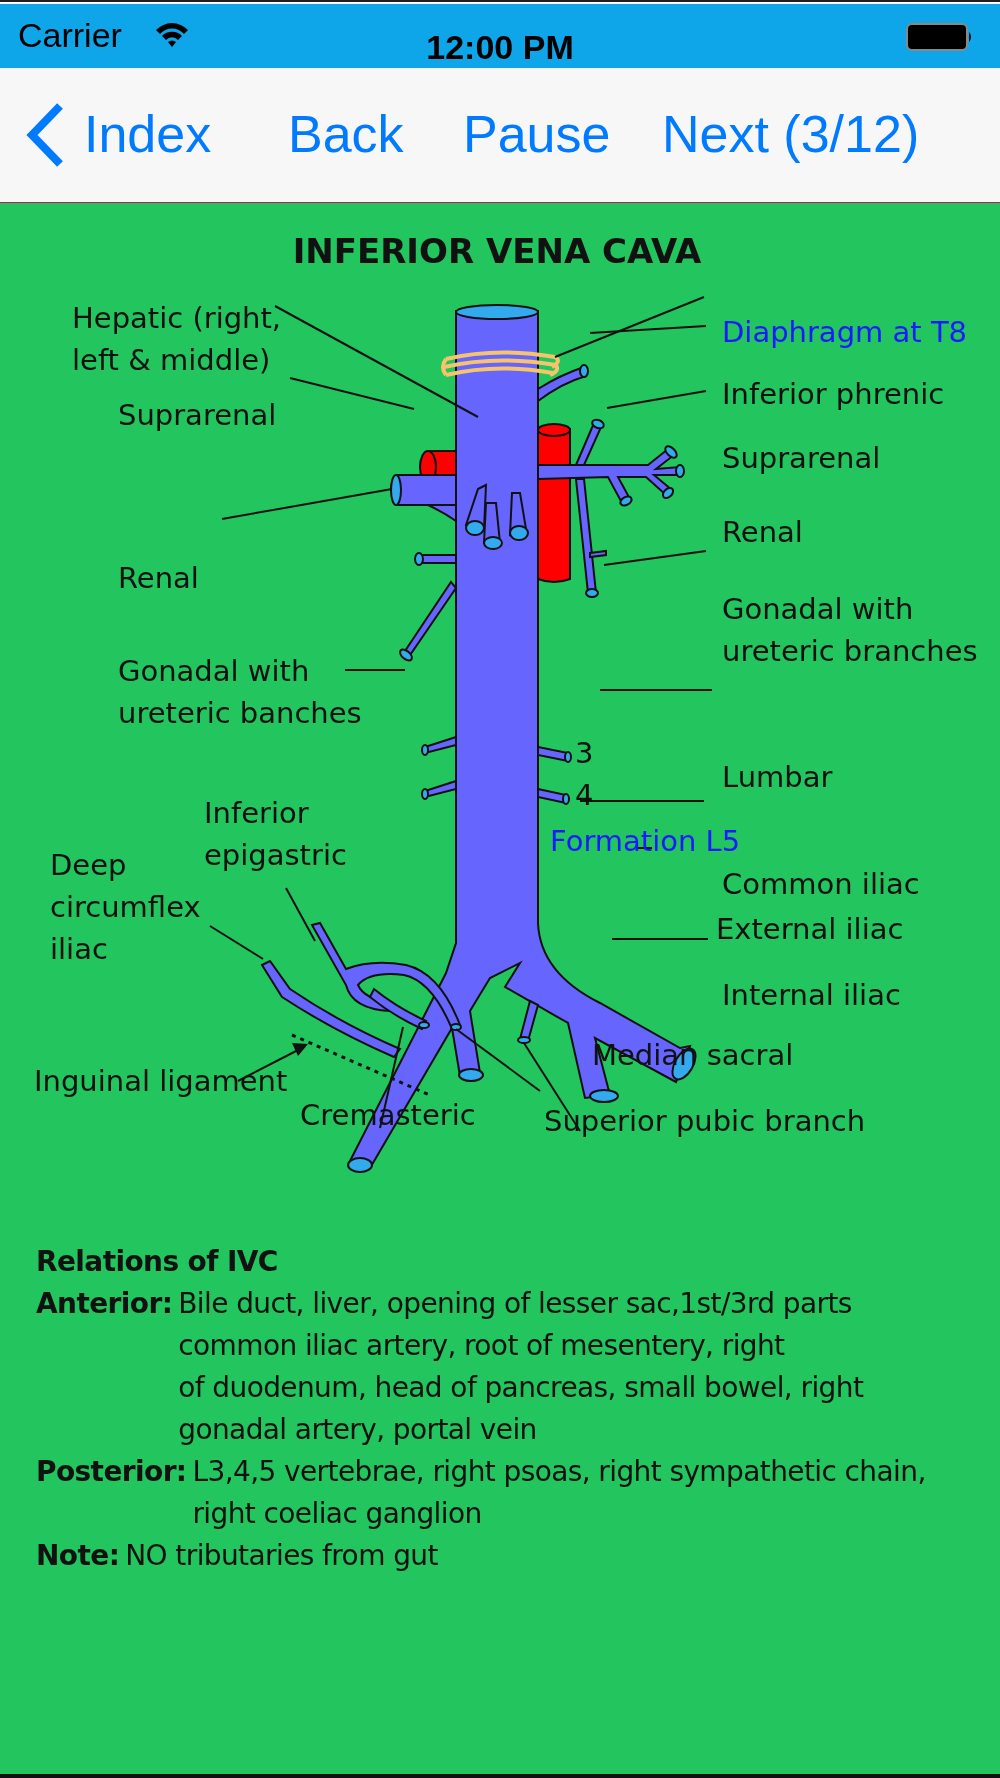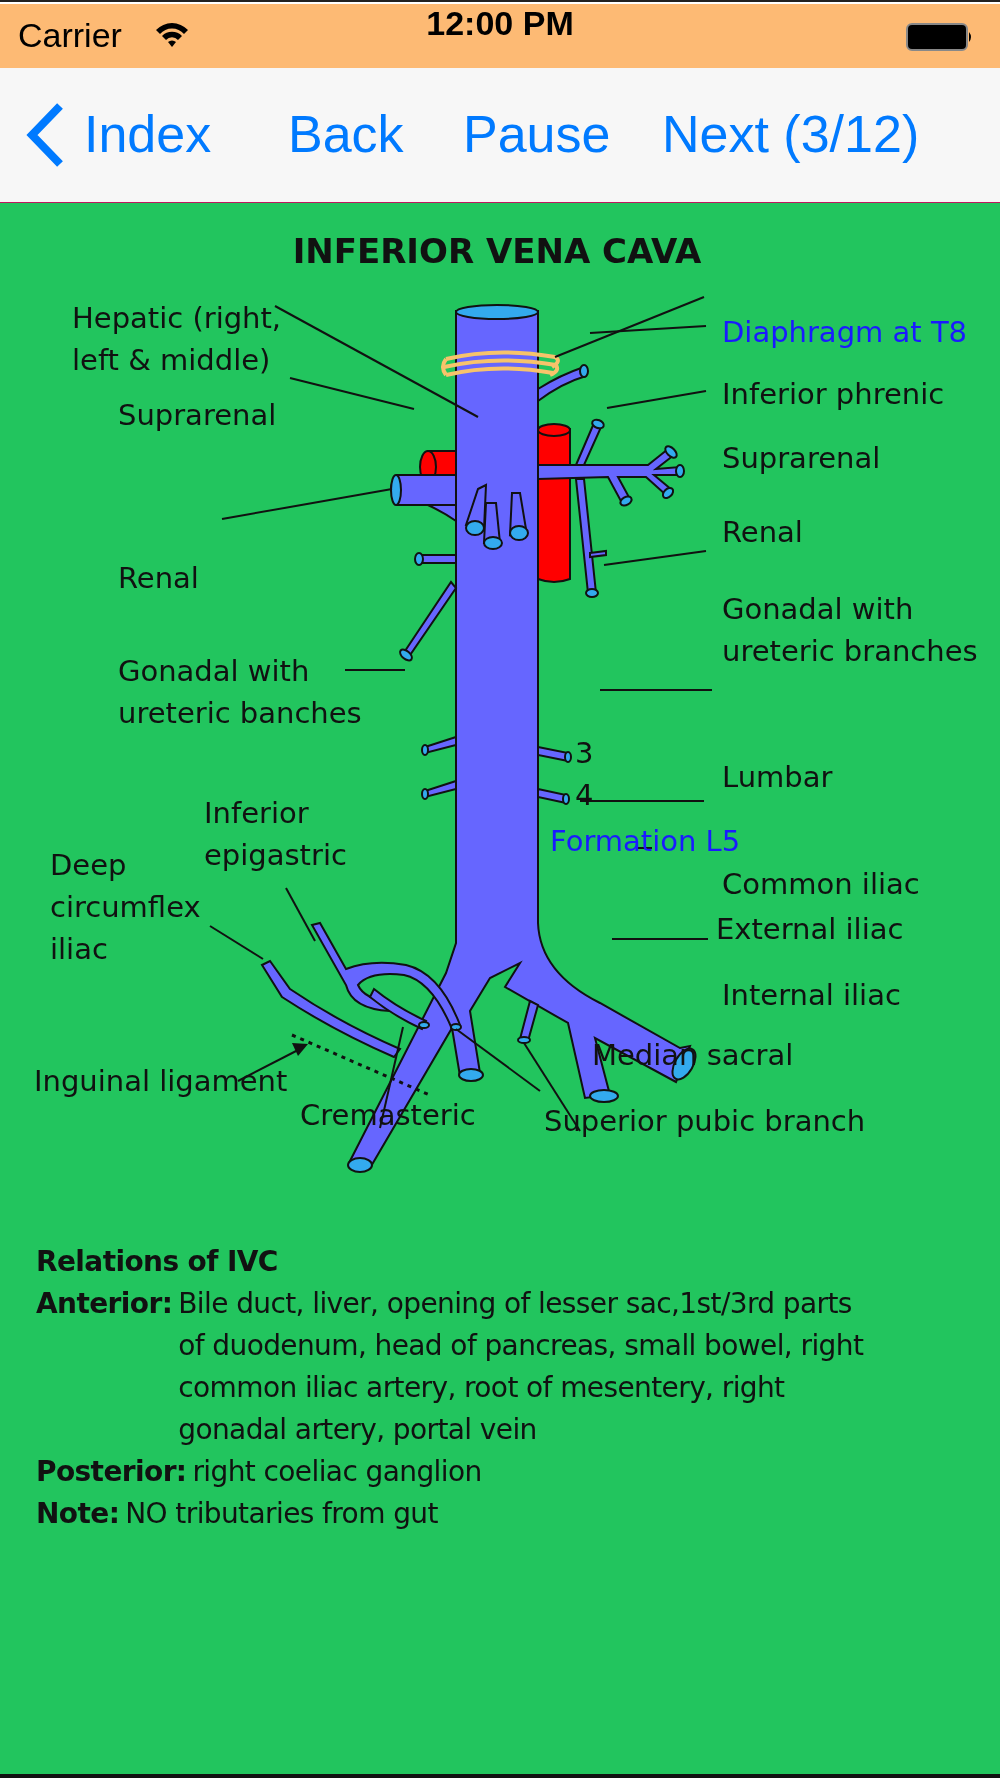--- a/index.html
+++ b/index.html
@@ -5,25 +5,25 @@
   html, body { margin: 0; padding: 0; }
   body {
     width: 1000px; height: 1778px; position: relative; overflow: hidden;
     background: #ffffff;
     font-family: "Liberation Sans", sans-serif;
     border-top: 2px solid #222; border-bottom: 4px solid #111;
     box-sizing: border-box;
   }
   .statusbar {
     position: absolute; left: 0; top: 2px; width: 1000px; height: 64px;
-    background: #fdba74;
+    background: #0ea5e9;
   }
   .carrier { position: absolute; left: 18px; top: 12px; font-size: 34px; color: #000; }
   .wifi { position: absolute; left: 152px; top: 14px; width: 40px; height: 32px; }
-  .time { position: absolute; left: 0; right: 0; top: 0; text-align: center; font-size: 34px; font-weight: bold; color: #000; }
+  .time { position: absolute; left: 0; right: 0; top: 24px; text-align: center; font-size: 34px; font-weight: bold; color: #000; }
   .battery { position: absolute; left: 906px; top: 18px; width: 68px; height: 30px; }
   .navbar {
     position: absolute; left: 0; top: 66px; width: 1000px; height: 134px;
     background: #f7f7f7; border-bottom: 1px solid #be185d;
   }
   .nav-btn {
     position: absolute; top: 36px; font-size: 52px; color: #007aff; cursor: pointer;
     line-height: 60px; white-space: nowrap;
   }
   .chev { position: absolute; left: 24px; top: 34px; width: 44px; height: 66px; cursor: pointer; }
@@ -194,28 +194,29 @@
     <text class="lbl" x="592" y="862">Median sacral</text>
     <text class="lbl" x="544" y="928">Superior pubic branch</text>
   </svg>
 
   <div class="relations">
     <div class="rel-title">Relations of IVC</div>
     <div class="rel-row">
       <span class="rel-key">Anterior:</span>
       <div class="rel-lines">
         <span>Bile duct, liver, opening of lesser sac,1st/3rd parts</span>
+        <span>common iliac artery, root of mesentery, right</span>
         <span>of duodenum, head of pancreas, small bowel, right</span>
-        <span>common iliac artery, root of mesentery, right</span>
         <span>gonadal artery, portal vein</span>
       </div>
     </div>
     <div class="rel-row">
       <span class="rel-key">Posterior:</span>
       <div class="rel-lines">
+        <span>L3,4,5 vertebrae, right psoas, right sympathetic chain,</span>
         <span>right  coeliac ganglion</span>
       </div>
     </div>
     <div class="rel-row">
       <span class="rel-key">Note:</span>
       <span>NO tributaries from gut</span>
     </div>
   </div>
 </div>
 

